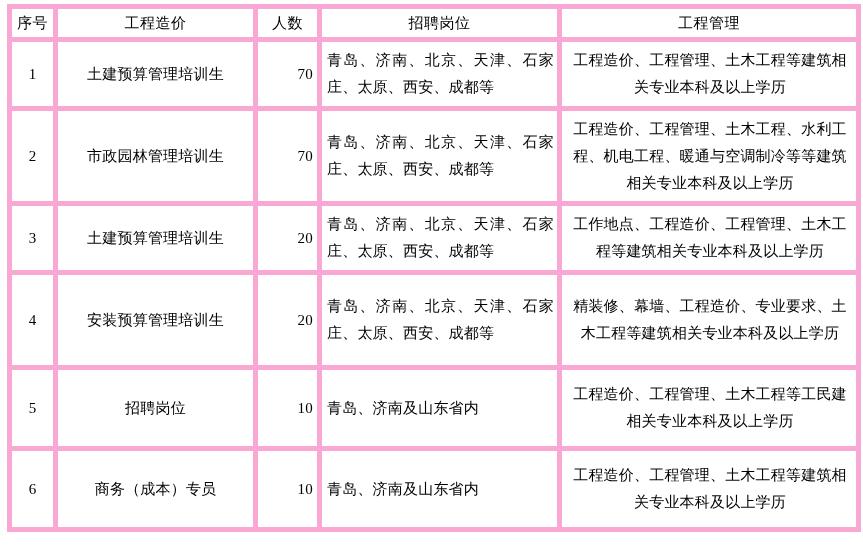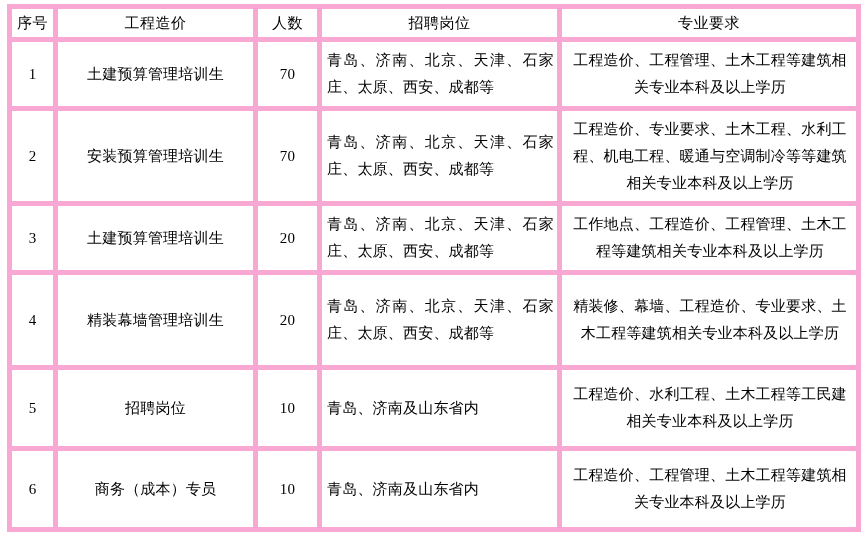--- a/index.html
+++ b/index.html
@@ -57,21 +57,21 @@
     line-height: 27px;
     letter-spacing: 0.2px;
   }
   td.no .cell {
     text-align: center;
   }
   td.post .cell {
     text-align: center;
   }
   td.count .cell {
-    text-align: center;
+    text-align: right;
   }
   td.loc .cell {
     text-align: justify;
     text-align-last: left;
     text-justify: inter-ideograph;
     padding-left: 5px;
     padding-right: 3px;
   }
   td.req .cell {
     text-align: center;
@@ -105,21 +105,21 @@
         <th>
             <span class="hd">工程造价</span>
           </th>
         <th>
             <span class="hd">人数</span>
           </th>
         <th>
             <span class="hd">招聘岗位</span>
           </th>
         <th>
-            <span class="hd">专业要求</span>
+            <span class="hd">工程管理</span>
           </th>
       </tr>
     </thead>
     <tbody>
       <tr class="r1">
         <td class="no">
             <span class="cell">1</span>
           </td>
         <td class="post">
             <span class="cell">土建预算管理培训生</span>
@@ -132,81 +132,81 @@
           </td>
         <td class="req">
             <span class="cell">工程造价、工程管理、土木工程等建筑相关专业本科及以上学历</span>
           </td>
       </tr>
       <tr class="r2">
         <td class="no">
             <span class="cell">2</span>
           </td>
         <td class="post">
+            <span class="cell">市政园林管理培训生</span>
+          </td>
+        <td class="count">
+            <span class="cell">70</span>
+          </td>
+        <td class="loc">
+            <span class="cell">青岛、济南、北京、天津、石家庄、太原、西安、成都等</span>
+          </td>
+        <td class="req">
+            <span class="cell">工程造价、工程管理、土木工程、水利工程、机电工程、暖通与空调制冷等等建筑相关专业本科及以上学历</span>
+          </td>
+      </tr>
+      <tr class="r3">
+        <td class="no">
+            <span class="cell">3</span>
+          </td>
+        <td class="post">
+            <span class="cell">土建预算管理培训生</span>
+          </td>
+        <td class="count">
+            <span class="cell">20</span>
+          </td>
+        <td class="loc">
+            <span class="cell">青岛、济南、北京、天津、石家庄、太原、西安、成都等</span>
+          </td>
+        <td class="req">
+            <span class="cell">工作地点、工程造价、工程管理、土木工程等建筑相关专业本科及以上学历</span>
+          </td>
+      </tr>
+      <tr class="r4">
+        <td class="no">
+            <span class="cell">4</span>
+          </td>
+        <td class="post">
             <span class="cell">安装预算管理培训生</span>
           </td>
         <td class="count">
-            <span class="cell">70</span>
-          </td>
-        <td class="loc">
-            <span class="cell">青岛、济南、北京、天津、石家庄、太原、西安、成都等</span>
-          </td>
-        <td class="req">
-            <span class="cell">工程造价、专业要求、土木工程、水利工程、机电工程、暖通与空调制冷等等建筑相关专业本科及以上学历</span>
-          </td>
-      </tr>
-      <tr class="r3">
-        <td class="no">
-            <span class="cell">3</span>
-          </td>
-        <td class="post">
-            <span class="cell">土建预算管理培训生</span>
-          </td>
-        <td class="count">
             <span class="cell">20</span>
           </td>
         <td class="loc">
             <span class="cell">青岛、济南、北京、天津、石家庄、太原、西安、成都等</span>
           </td>
         <td class="req">
-            <span class="cell">工作地点、工程造价、工程管理、土木工程等建筑相关专业本科及以上学历</span>
-          </td>
-      </tr>
-      <tr class="r4">
-        <td class="no">
-            <span class="cell">4</span>
-          </td>
-        <td class="post">
-            <span class="cell">精装幕墙管理培训生</span>
-          </td>
-        <td class="count">
-            <span class="cell">20</span>
-          </td>
-        <td class="loc">
-            <span class="cell">青岛、济南、北京、天津、石家庄、太原、西安、成都等</span>
-          </td>
-        <td class="req">
             <span class="cell">精装修、幕墙、工程造价、专业要求、土木工程等建筑相关专业本科及以上学历</span>
           </td>
       </tr>
       <tr class="r5">
         <td class="no">
             <span class="cell">5</span>
           </td>
         <td class="post">
             <span class="cell">招聘岗位</span>
           </td>
         <td class="count">
             <span class="cell">10</span>
           </td>
         <td class="loc">
             <span class="cell">青岛、济南及山东省内</span>
           </td>
         <td class="req">
-            <span class="cell">工程造价、水利工程、土木工程等工民建相关专业本科及以上学历</span>
+            <span class="cell">工程造价、工程管理、土木工程等工民建相关专业本科及以上学历</span>
           </td>
       </tr>
       <tr class="r6">
         <td class="no">
             <span class="cell">6</span>
           </td>
         <td class="post">
             <span class="cell">商务（成本）专员</span>
           </td>
         <td class="count">

